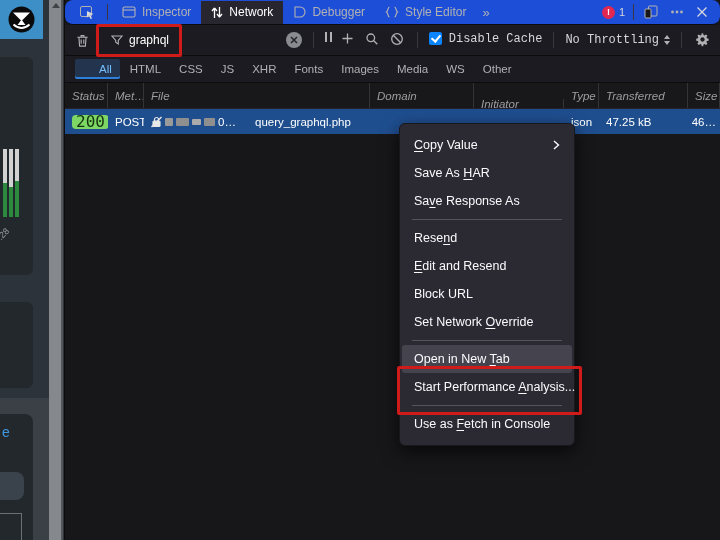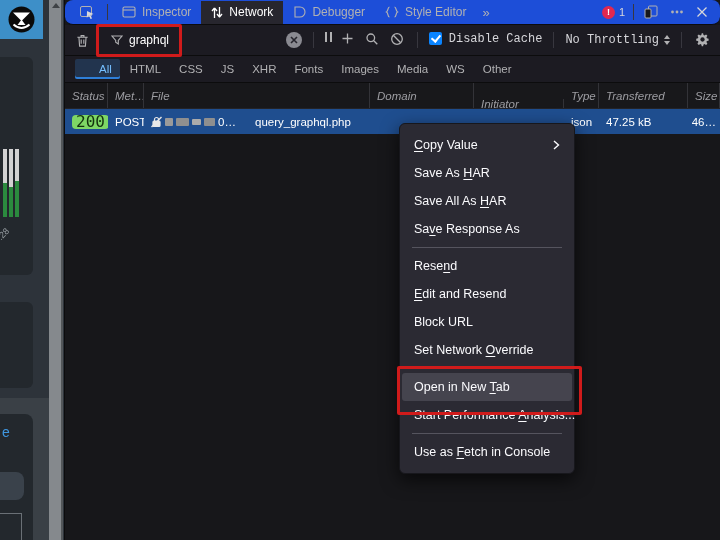--- a/index.html
+++ b/index.html
@@ -332,23 +332,20 @@
         <span class="marrow">
           <svg width="7" height="10" viewBox="0 0 7 10" fill="none" stroke="#fbfbfe" stroke-width="1.4">
             <path d="M1 1l4.5 4L1 9"></path>
           </svg>
         </span>
       </div>
       <div class="mitem">
         <span>Save As <u>H</u>AR</span>
       </div>
       <div class="mitem">
-        <span>Save All As <u>H</u>AR</span>
-      </div>
-      <div class="mitem">
         <span>Sa<u>v</u>e Response As</span>
       </div>
       <div class="msep"></div>
       <div class="mitem">
         <span>Rese<u>n</u>d</span>
       </div>
       <div class="mitem">
         <span><u>E</u>dit and Resend</span>
       </div>
       <div class="mitem">

